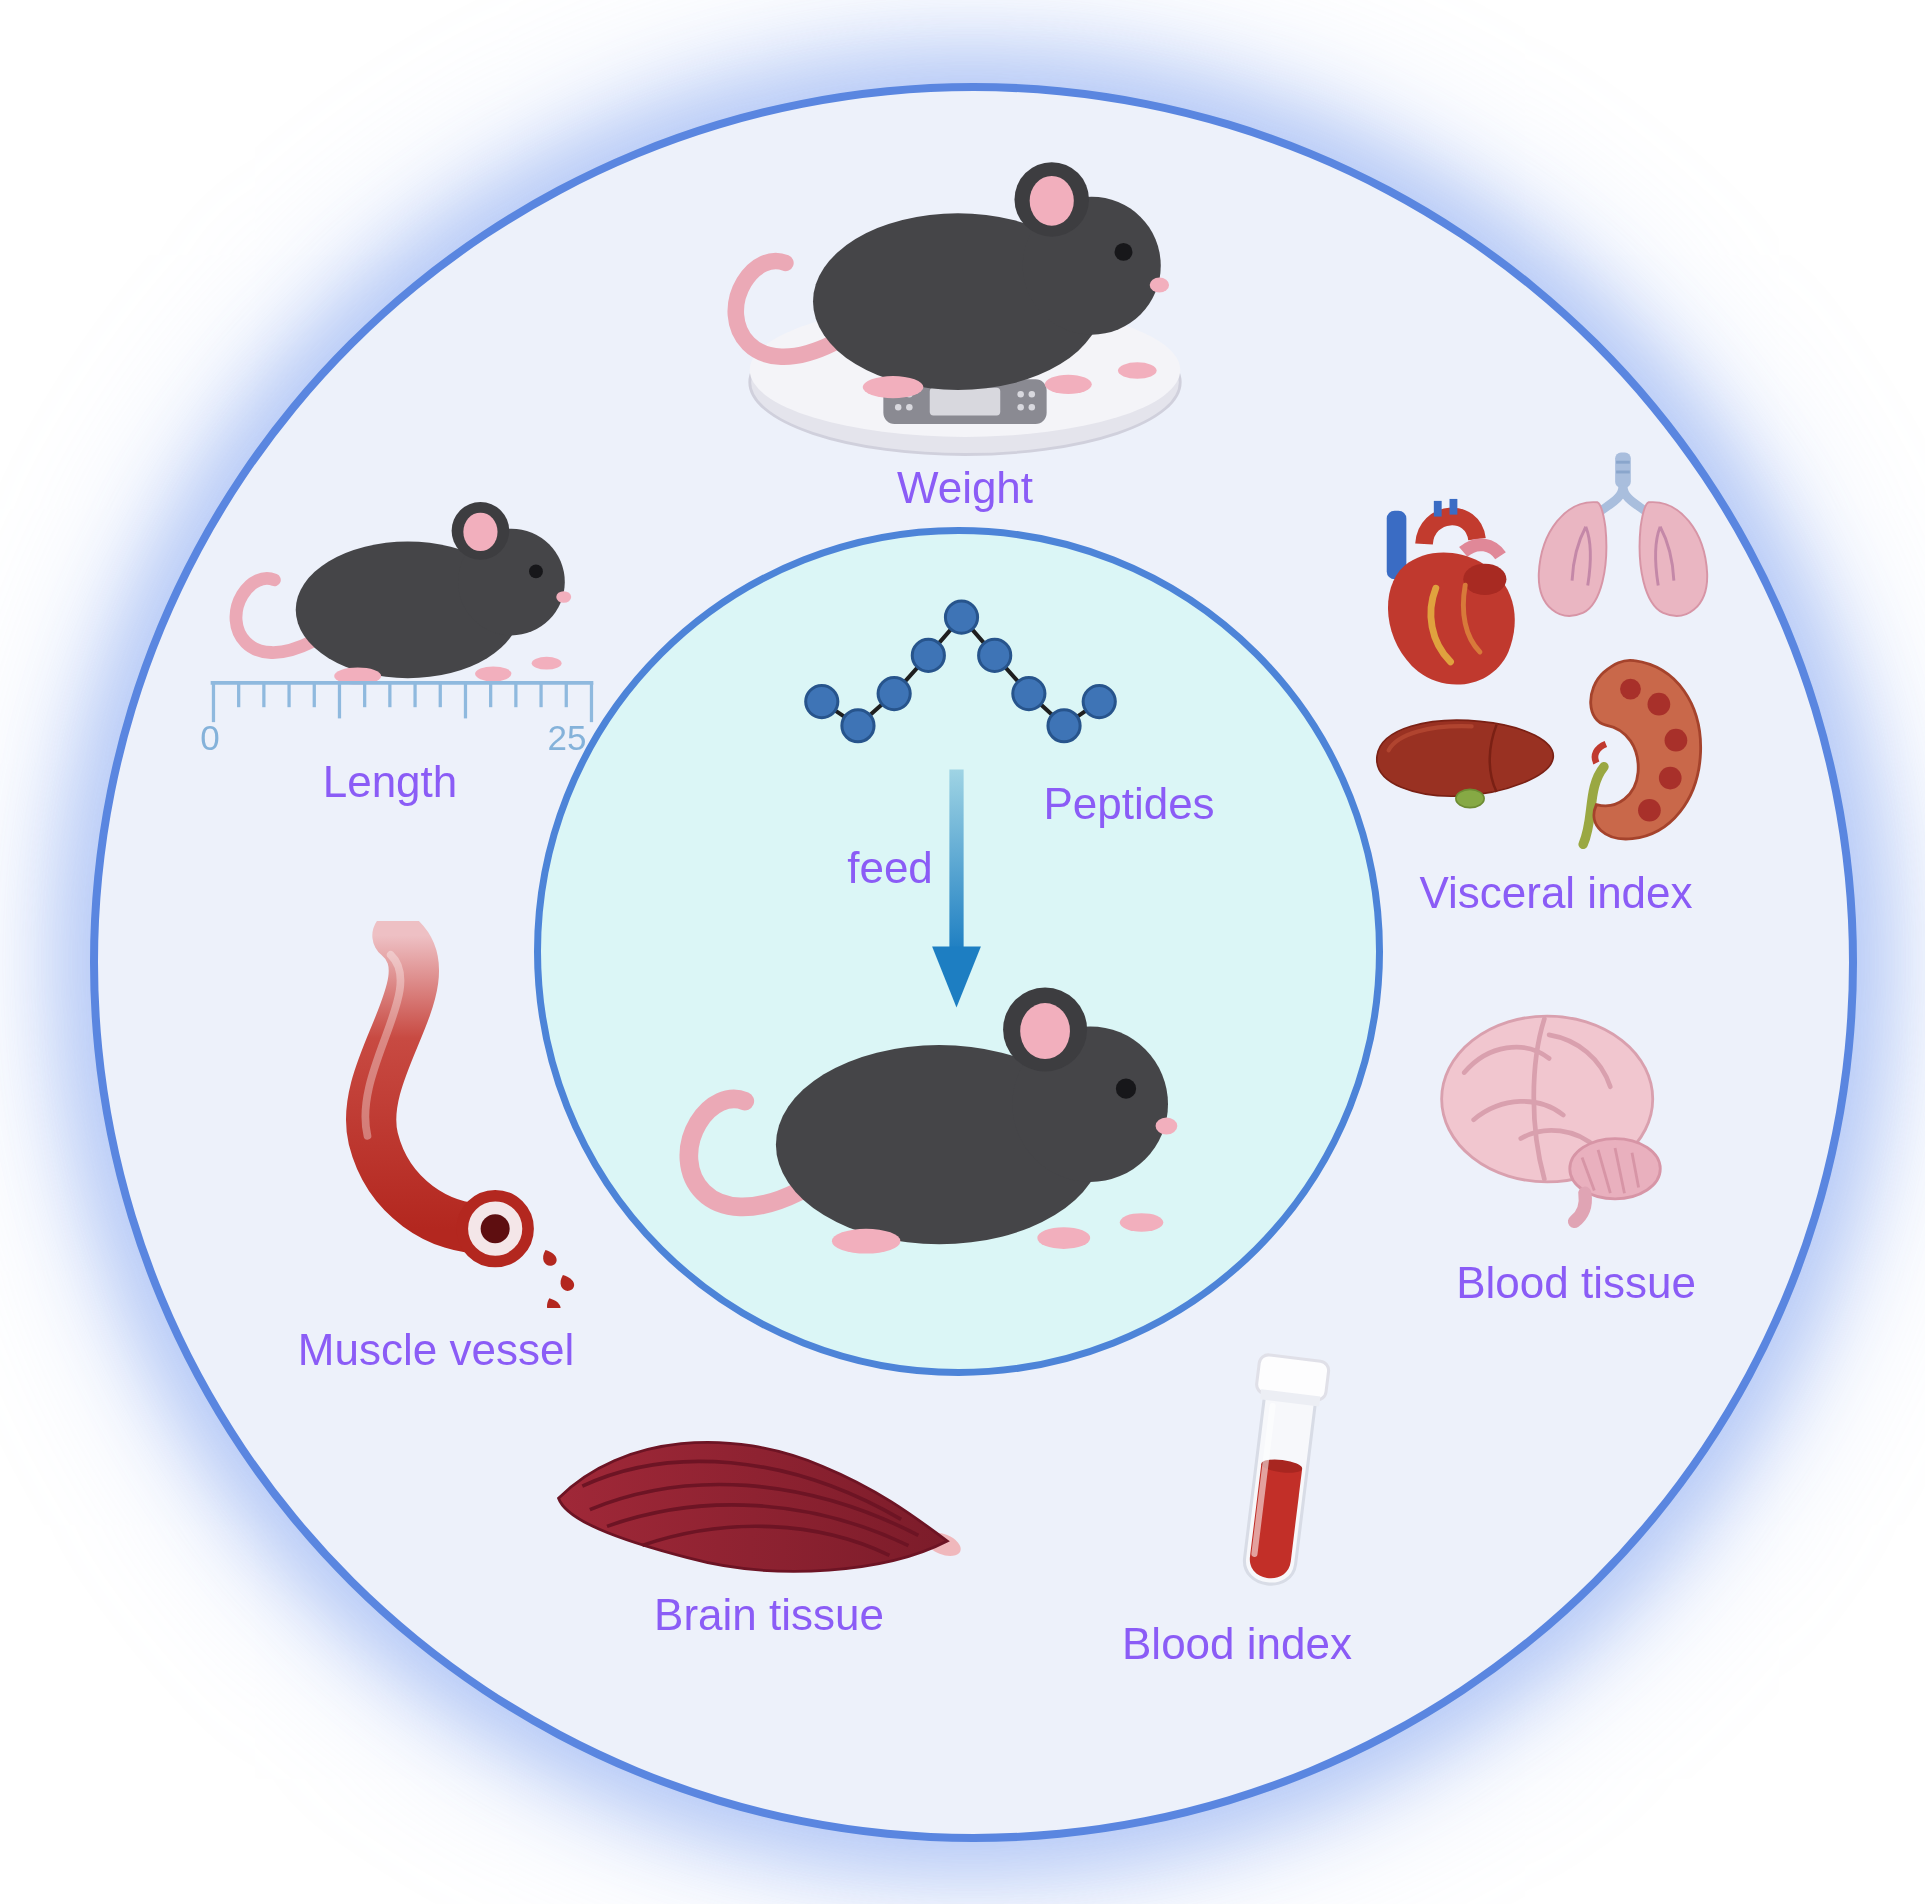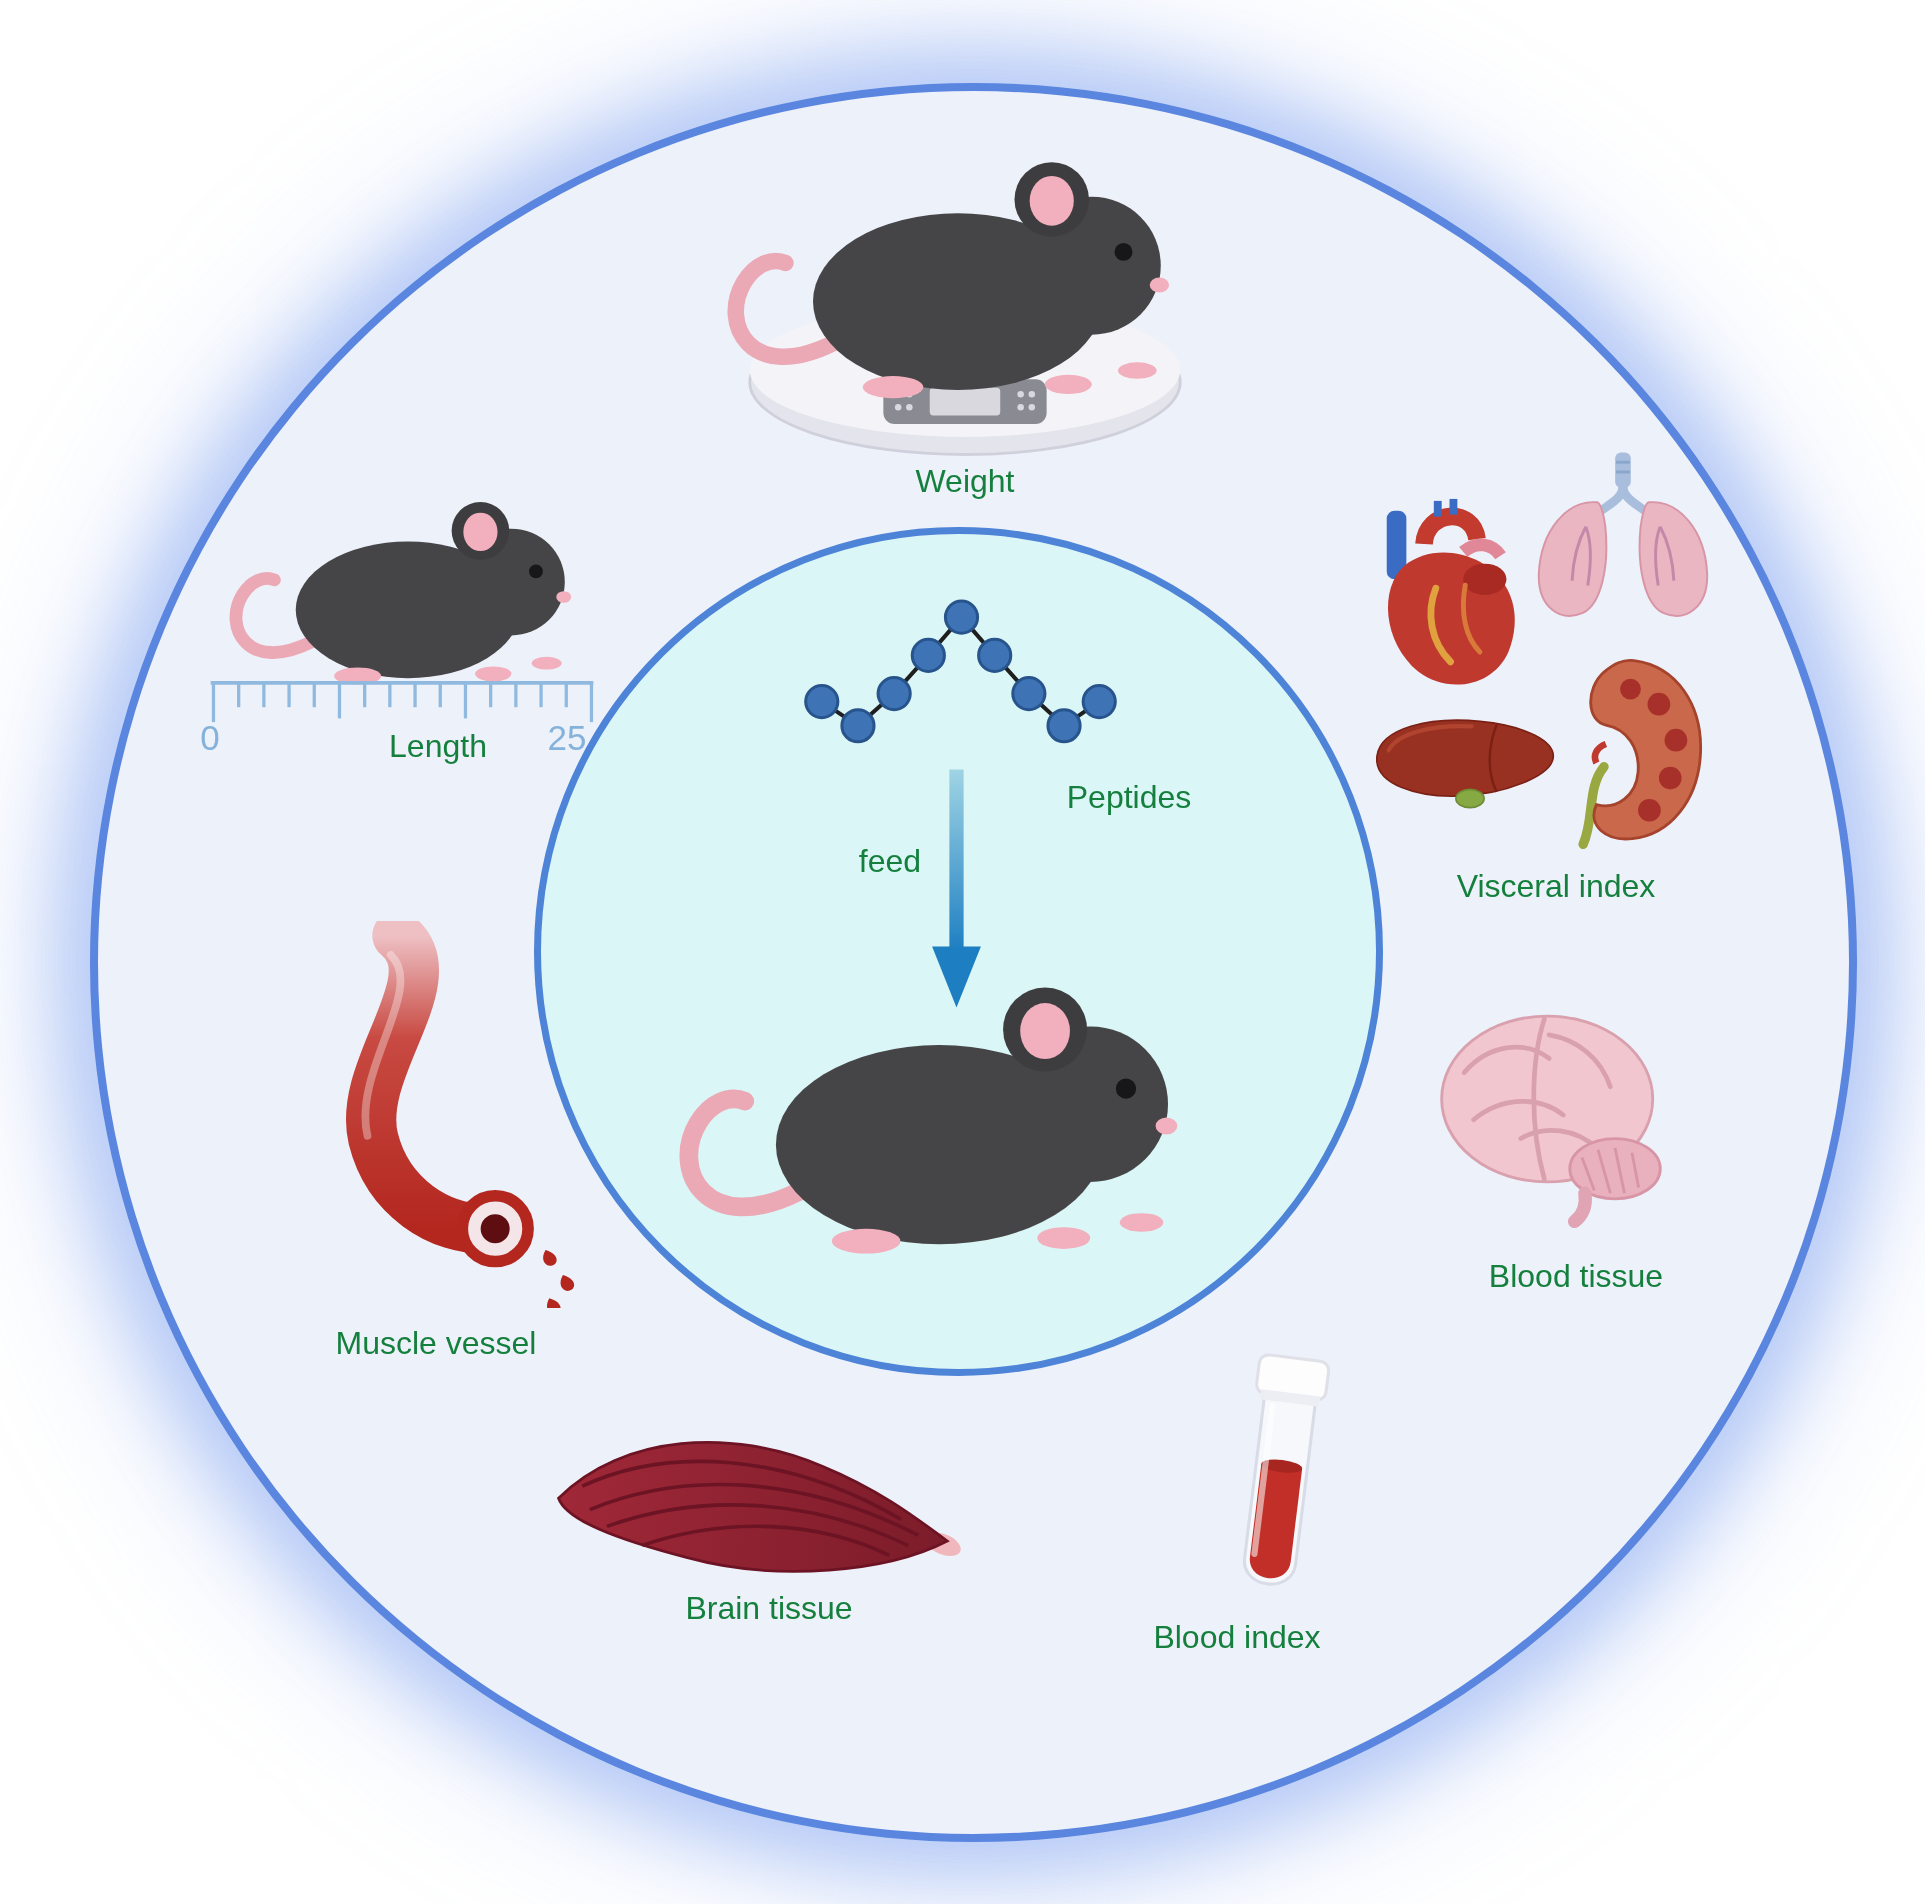--- a/index.html
+++ b/index.html
@@ -5,21 +5,21 @@
   html,body{margin:0;padding:0;background:#ffffff;}
   .canvas{position:relative;width:1926px;height:1904px;overflow:hidden;background:#ffffff;
           font-family:"Liberation Sans",sans-serif;}
   .outer-circle{position:absolute;left:90px;top:83px;width:1751px;height:1743px;border-radius:50%;
           background:#edf1fa;border:8.8px solid #5a86e0;
           box-shadow:0 0 69px 34px rgba(125,160,240,.45),0 0 137px 59px rgba(150,180,245,.25);}
   .inner-circle{position:absolute;left:534px;top:527px;width:835px;height:835px;border-radius:50%;
           background:#dbf6f6;border:7.8px solid #4d84d8;}
   .group{position:absolute;}
   .group svg{display:block;width:100%;height:100%;}
-  .label{position:absolute;transform:translateX(-50%);font-size:32px;color:#15803d;
+  .label{position:absolute;transform:translateX(-50%);font-size:44px;color:#8b5cf6;
          white-space:nowrap;text-align:center;}
   .ruler-num{position:absolute;transform:translateX(-50%);font-size:35px;color:#84b2da;white-space:nowrap;}
 </style>
 </head>
 <body>
 
 <div class="canvas">
 
   <div class="outer-circle"></div>
   <div class="inner-circle"></div>
@@ -86,21 +86,21 @@
       <line x1="278" y1="6" x2="278" y2="44" stroke="#8fb9de" stroke-width="3.5"></line>
       <line x1="305" y1="6" x2="305" y2="32" stroke="#8fb9de" stroke-width="3.5"></line>
       <line x1="332" y1="6" x2="332" y2="32" stroke="#8fb9de" stroke-width="3.5"></line>
       <line x1="359" y1="6" x2="359" y2="32" stroke="#8fb9de" stroke-width="3.5"></line>
       <line x1="386" y1="6" x2="386" y2="32" stroke="#8fb9de" stroke-width="3.5"></line>
       <line x1="413" y1="6" x2="413" y2="48" stroke="#8fb9de" stroke-width="3.5"></line>
     </svg>
   </div>
   <div class="ruler-num" style="left:210px;top:718px;">0</div>
   <div class="ruler-num" style="left:567px;top:718px;">25</div>
-  <div class="label" style="left:390px;top:728px;margin-left:48px;">Length</div>
+  <div class="label" style="left:390px;top:757px;">Length</div>
 
   <div class="group" style="left:799px;top:583px;width:323px;height:191px;">
     <svg viewBox="0 0 320 190">
       <polyline points="22,118 58,142 94,110 128,72 161,34 194,72 228,110 263,142 298,118" fill="none" stroke="#1f1f1f" stroke-width="4"></polyline>
       <g fill="#3e74b6" stroke="#27548c" stroke-width="3">
         <circle cx="22" cy="118" r="16"></circle>
           <circle cx="58" cy="142" r="16"></circle>
         <circle cx="94" cy="110" r="16"></circle>
           <circle cx="128" cy="72" r="16"></circle>
         <circle cx="161" cy="34" r="16"></circle>

